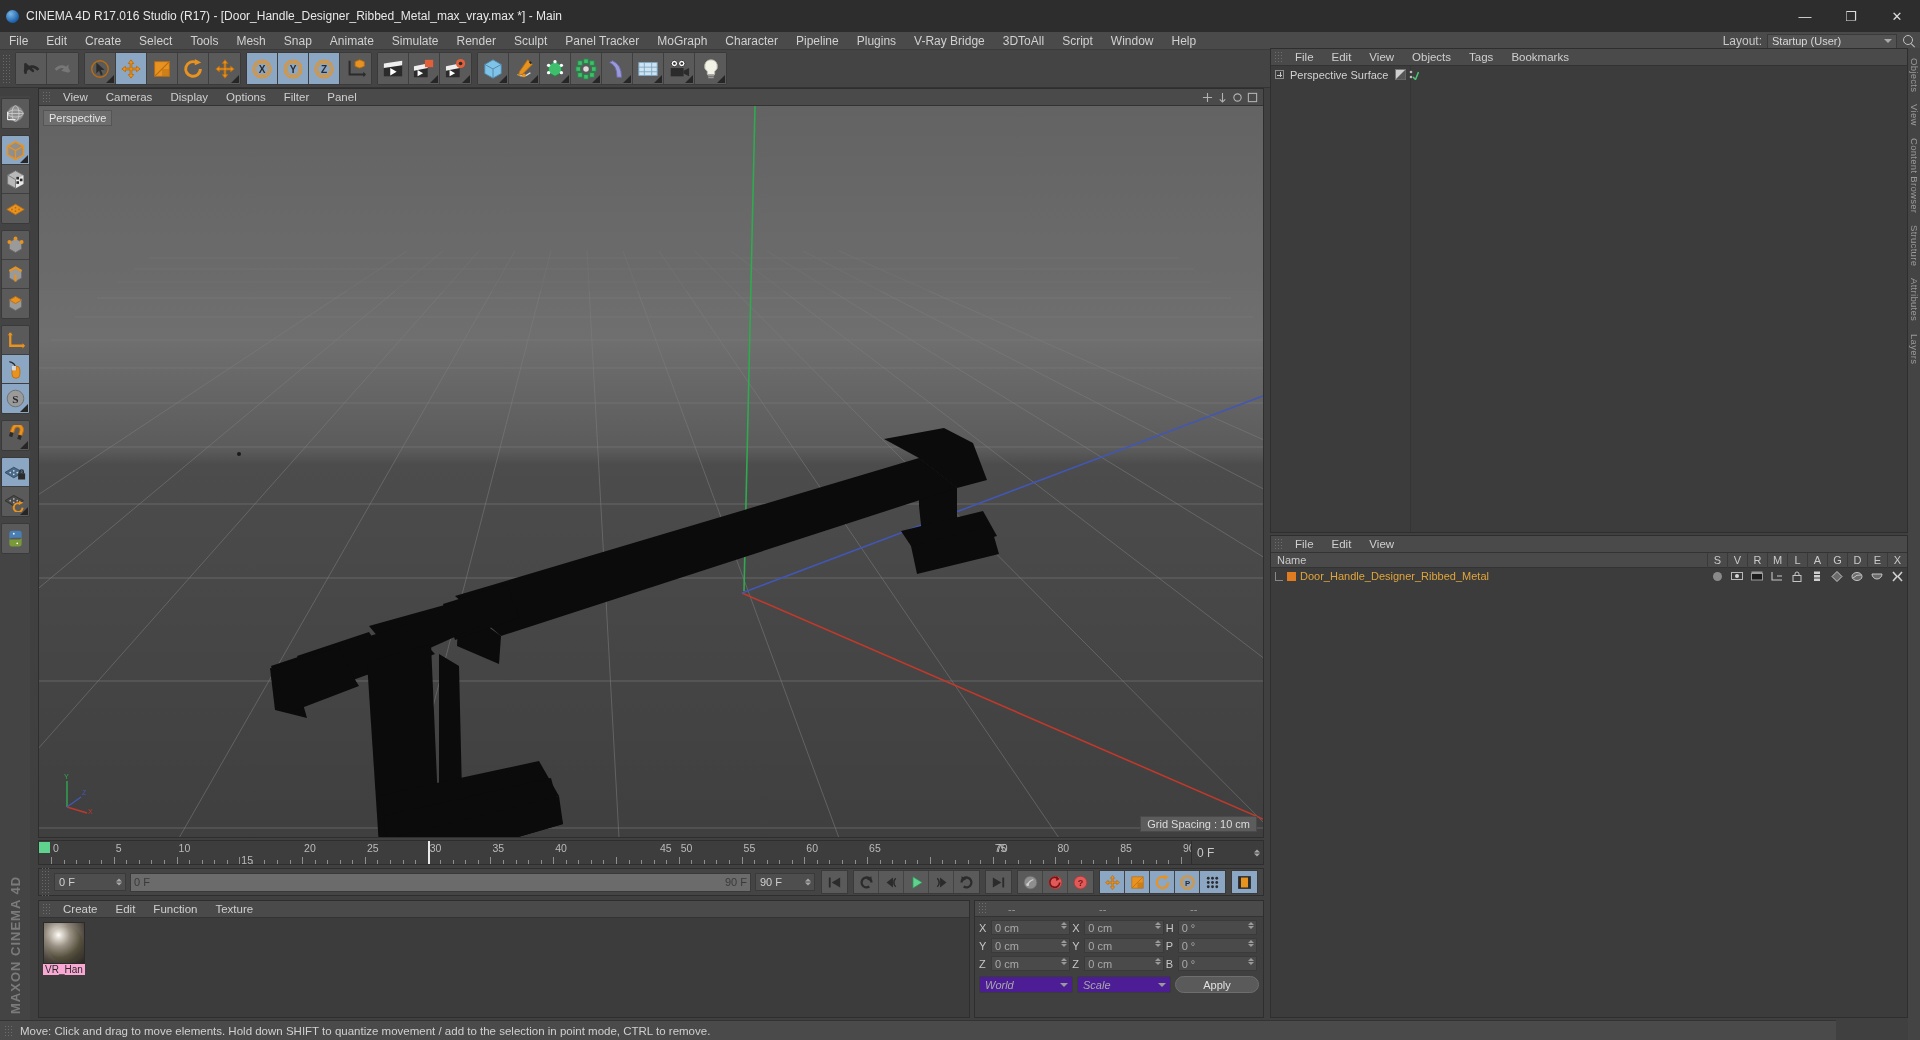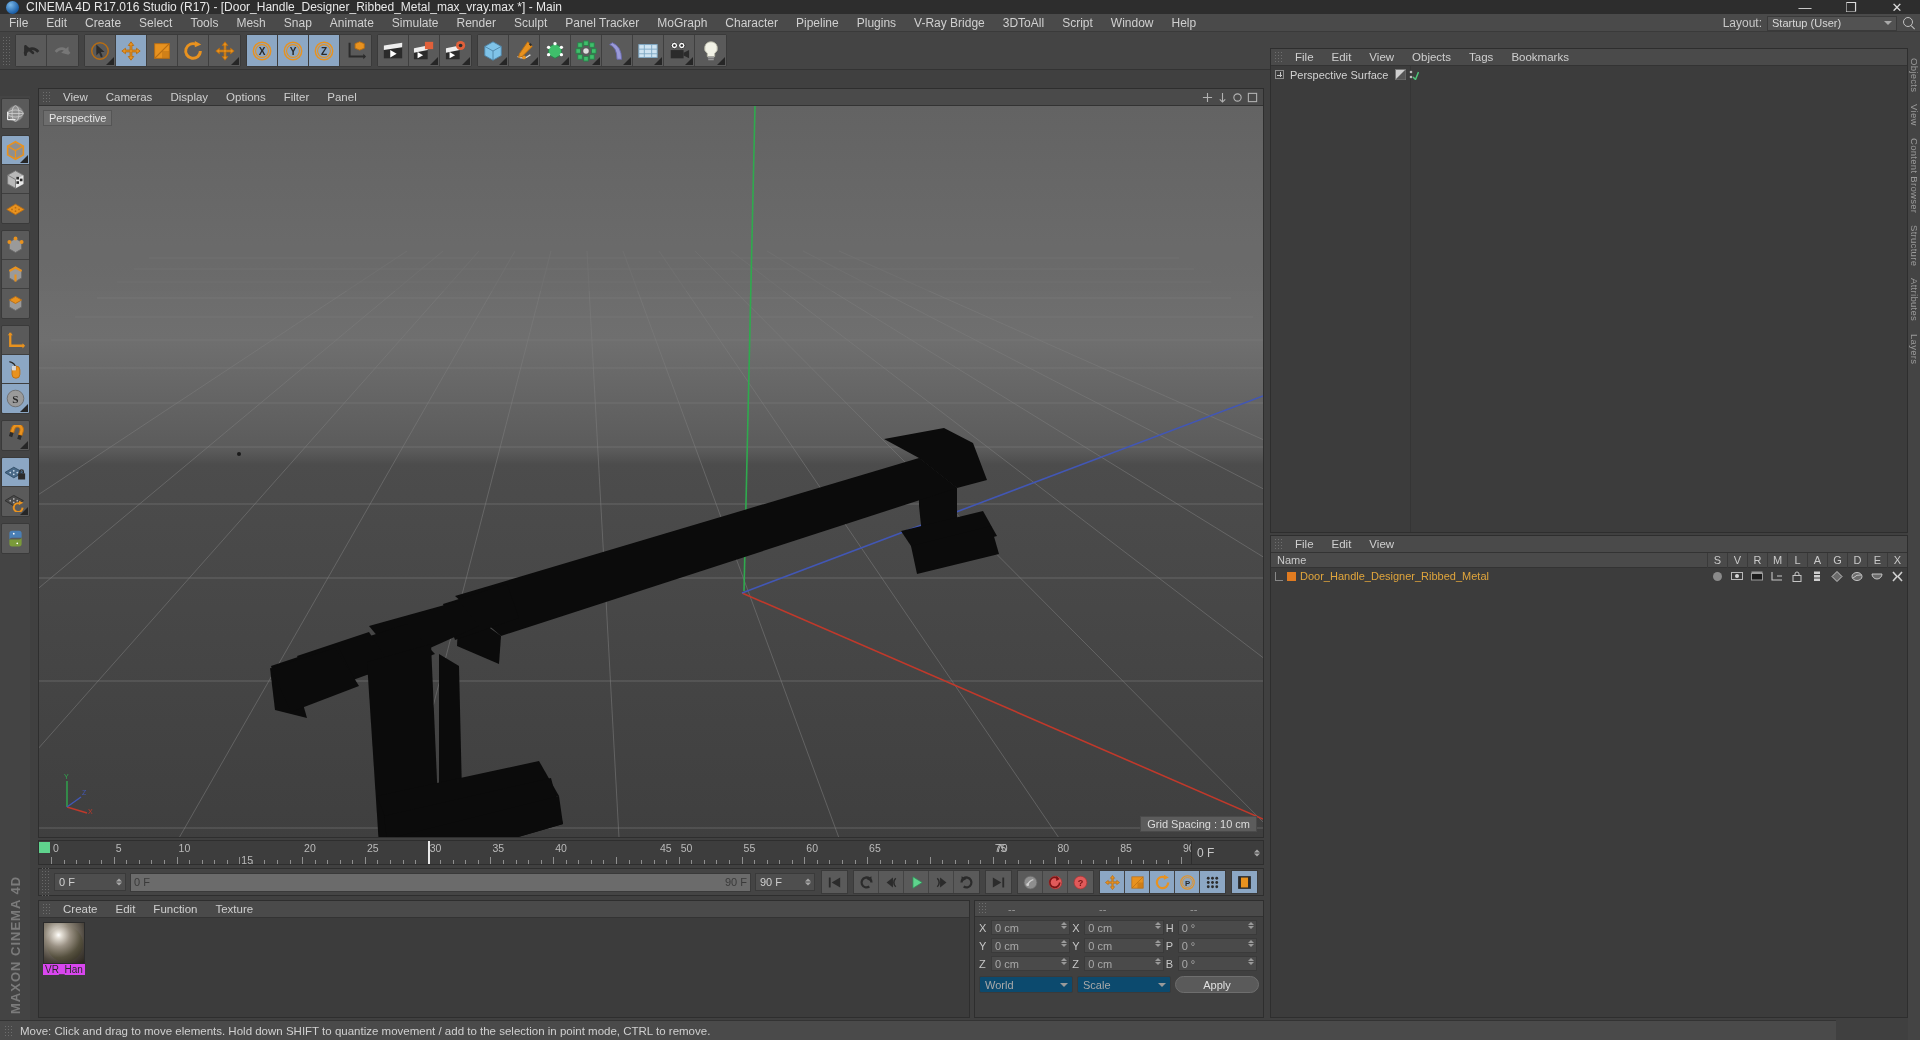--- a/index.html
+++ b/index.html
@@ -7,21 +7,21 @@
     width:1920px; height:1040px; overflow:hidden;
     background:#3b3b3b;
     font-family:"Liberation Sans", sans-serif;
     font-size:12px; color:#c8c8c8;
     -webkit-font-smoothing:antialiased;
   }
   .app { position:relative; width:1920px; height:1040px; background:#404040; }
 
   
   .titlebar {
-    height:14px; background:#2d2d2d; display:flex; align-items:center;
+    height:32px; background:#2d2d2d; display:flex; align-items:center;
     padding-left:6px; color:#e8e8e8; font-size:12px;
   }
   .tb-logo {
     width:13px; height:13px; border-radius:50%;
     background:radial-gradient(circle at 35% 30%, #7ab8e8, #1b5fa8 70%);
     margin-right:7px; flex:0 0 auto;
   }
   .tb-title { white-space:nowrap; }
   .tb-spacer { flex:1 1 auto; }
   .tb-btns { display:flex; height:22px; }
@@ -216,21 +216,21 @@
       radial-gradient(circle at 35% 28%, #ffffff 2%, #d9d4cb 10%, #8d8577 35%, #4a443c 70%, #2a261f 100%),
       repeating-conic-gradient(#d9d9d9 0% 25%, #ffffff 0% 50%) 0 0/10px 10px;
     border-radius:0;
     position:relative; overflow:hidden;
   }
   .mat-sphere {
     position:absolute; left:3px; top:3px; width:36px; height:36px; border-radius:50%;
     background:radial-gradient(circle at 32% 25%, #ffffff 0%, #e6e1d8 8%, #9a9184 32%, #55503e 62%, #262218 100%);
   }
   .mat-name {
-    background:#d946ef; color:#2b2b2b; font-size:10px; text-align:left;
+    background:#f9a8d4; color:#2b2b2b; font-size:10px; text-align:left;
     padding:0 2px; margin-top:0px; white-space:nowrap; overflow:hidden;
   }
 
   
   .coords {
     position:absolute; left:974px; top:900px; width:290px; height:118px;
     background:#404040; border:1px solid #2e2e2e;
   }
   .coord-hdr {
     height:16px; background:#4a4a4a; display:flex; align-items:center;
@@ -244,23 +244,23 @@
     flex:1; height:15px; background:#4a4a4a; border:1px solid #3a3a3a;
     font-size:11px; color:#a9a9a9; display:flex; align-items:center; padding:0 3px;
     margin-right:2px; position:relative;
   }
   .cfield .sp { position:absolute; right:2px; top:1px; display:flex; flex-direction:column; gap:1px; }
   .cfield .sp i { width:0;height:0;border-left:3px solid transparent;border-right:3px solid transparent; }
   .cfield .sp i.up { border-bottom:3px solid #9a9a9a; }
   .cfield .sp i.dn { border-top:3px solid #9a9a9a; }
   .coord-foot { display:flex; gap:4px; padding:2px 4px; align-items:center; }
   .csel {
-    flex:1; height:17px; background:#0c4a6e; border:1px solid #3a3a3a;
+    flex:1; height:17px; background:#4c1d95; border:1px solid #3a3a3a;
     font-size:11px; color:#a9a9a9; display:flex; align-items:center; padding:0 5px;
-    position:relative; border-radius:2px;
+    position:relative; border-radius:2px;font-style:italic;
   }
   .csel .caret { position:absolute; right:4px; width:0;height:0;
     border-left:4px solid transparent;border-right:4px solid transparent;border-top:4px solid #9a9a9a; }
   .applybtn {
     flex:1; height:17px; background:#5a5a5a; border:1px solid #6e6e6e; border-radius:9px;
     font-size:11px; color:#e0e0e0; display:flex; align-items:center; justify-content:center;
   }
 
   
   .objmgr {

